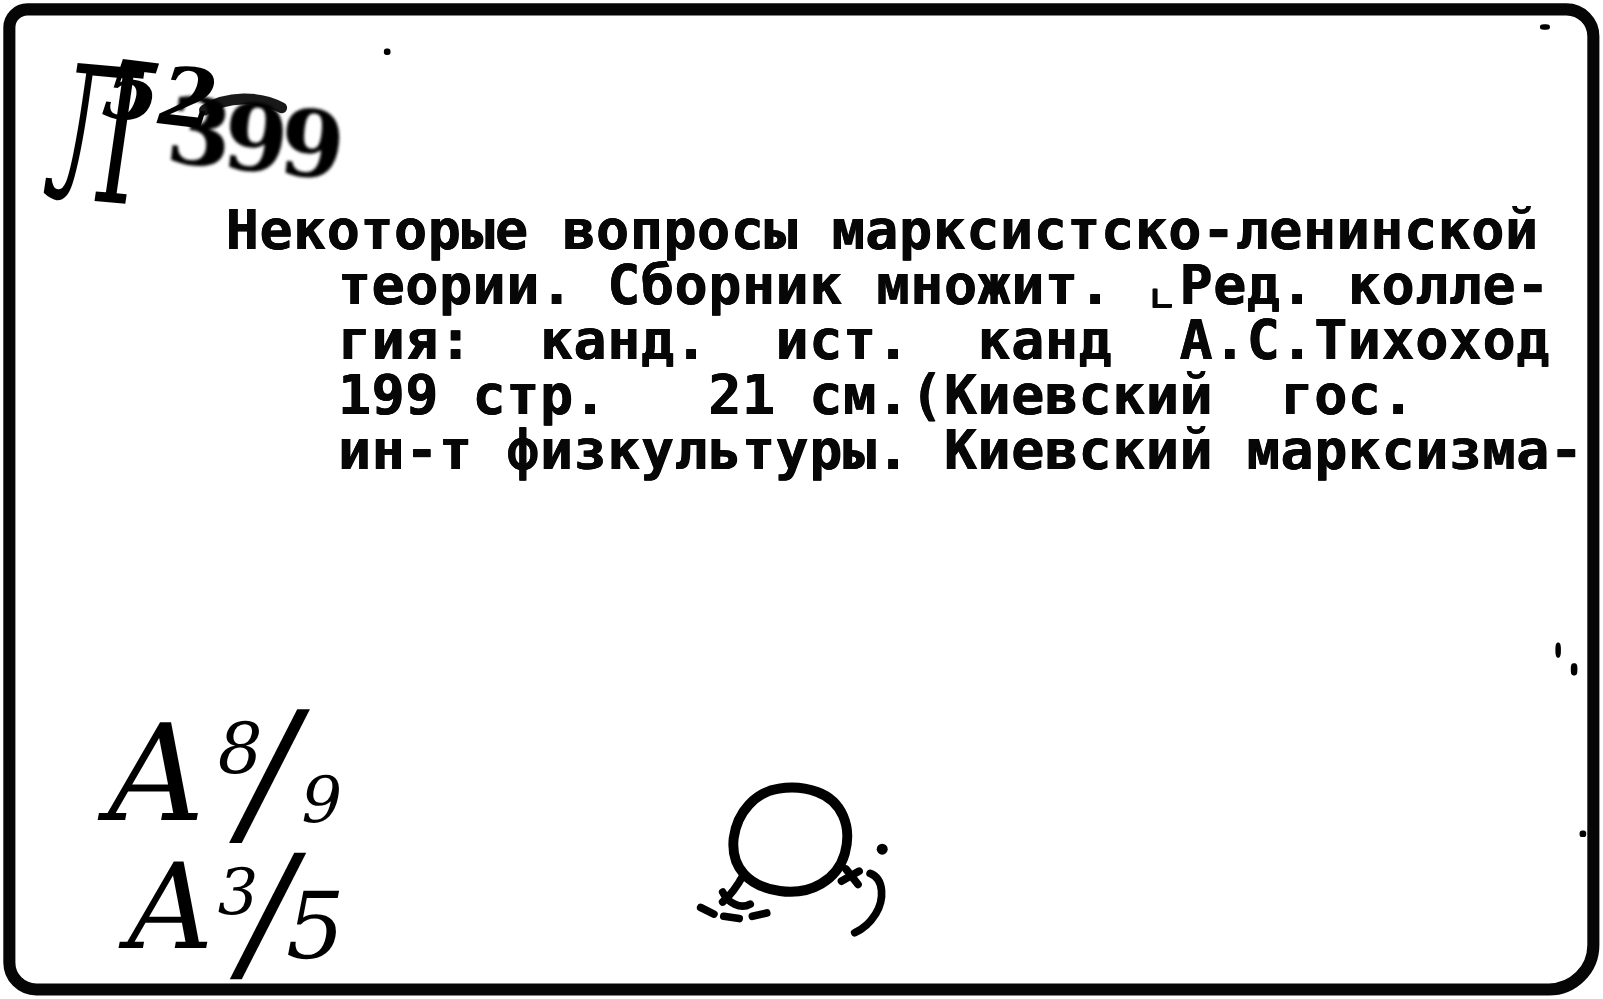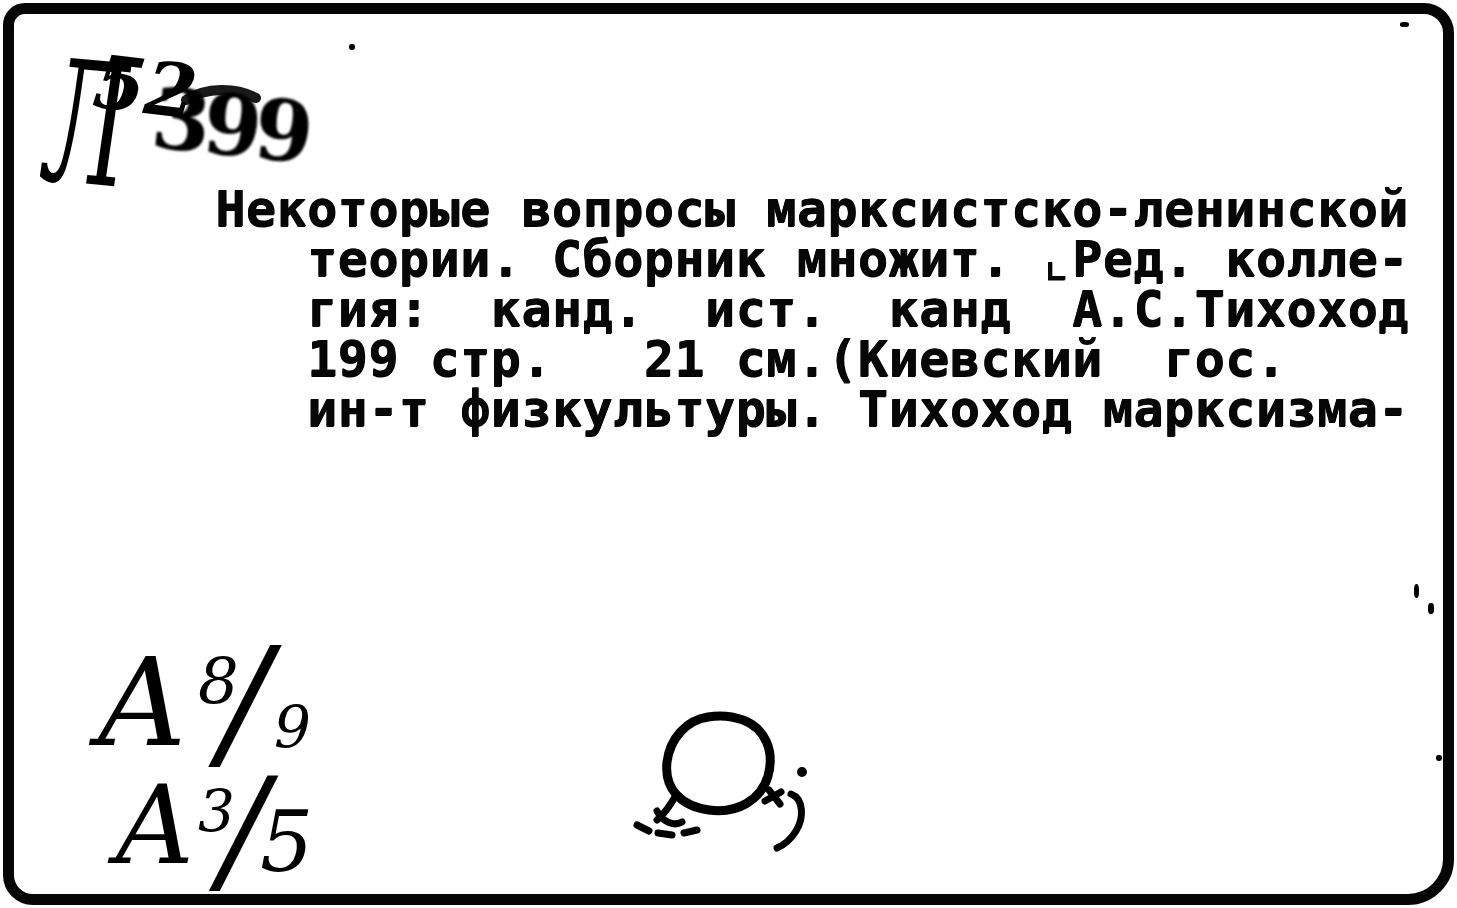--- a/index.html
+++ b/index.html
@@ -28,21 +28,21 @@
     top: 184px;
     font-size: 50px;
     line-height: 50px;
     font-weight: bold;
     color: #070707;
     letter-spacing: 0.5px;
     text-shadow: 0.7px 0 0 #000, 0 0.5px 0 #000;
     filter: blur(0.35px);
   }
   .line { white-space: pre; }
-  .line.hang { margin-left: -102px; text-align: right; }
+  .line.hang { margin-left: -102px; }
 
   
   .class-mark {
     position: absolute;
     left: 48px;
     top: 36px;
     font-family: "DejaVu Serif", serif;
     font-style: italic;
     line-height: 1;
   }
@@ -113,21 +113,21 @@
     <span class="cm-digits">52</span>
   </div>
 
   <div class="stamp">399</div>
 
   <div class="entry">
     <div class="line hang">Некоторые вопросы марксистско-ленинской</div>
     <div class="line">теории. Сборник множит. ⌞Ред. колле-</div>
     <div class="line">гия:  канд.  ист.  канд  А.С.Тихоход</div>
     <div class="line">199 стр.   21 см.(Киевский  гос.</div>
-    <div class="line">ин-т физкультуры. Тихоход марксизма-</div>
+    <div class="line">ин-т физкультуры. Киевский марксизма-</div>
   </div>
 
   <div class="shelf-mark sm1">
     <span class="sm-letter">А</span>
     <span class="sm-num">8</span>
     <span class="sm-slash">/</span>
     <span class="sm-den">9</span>
   </div>
 
   <div class="shelf-mark sm2">

